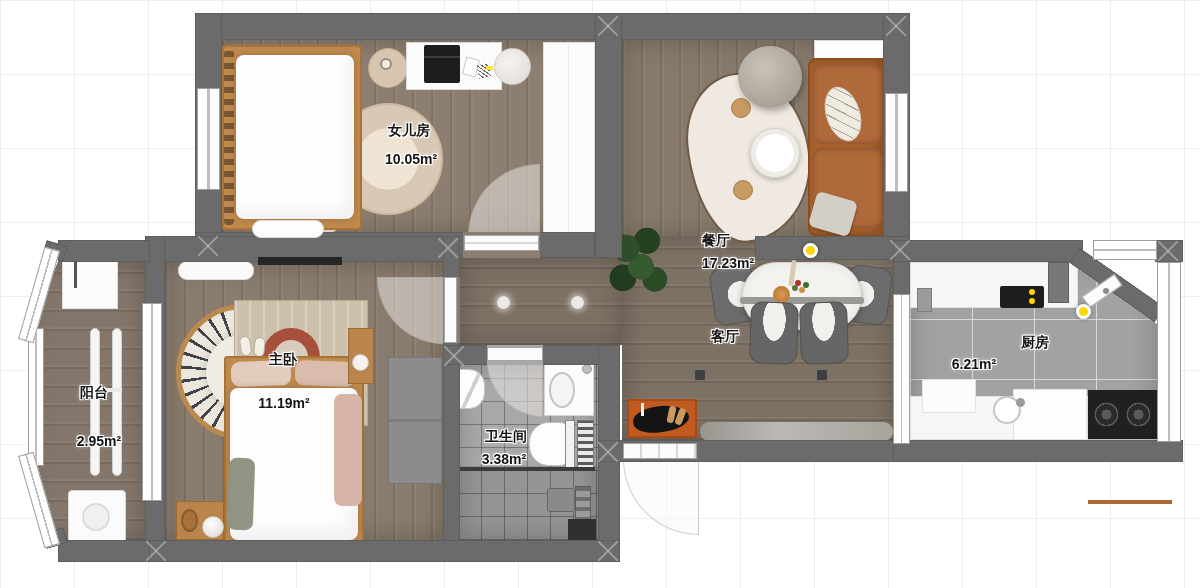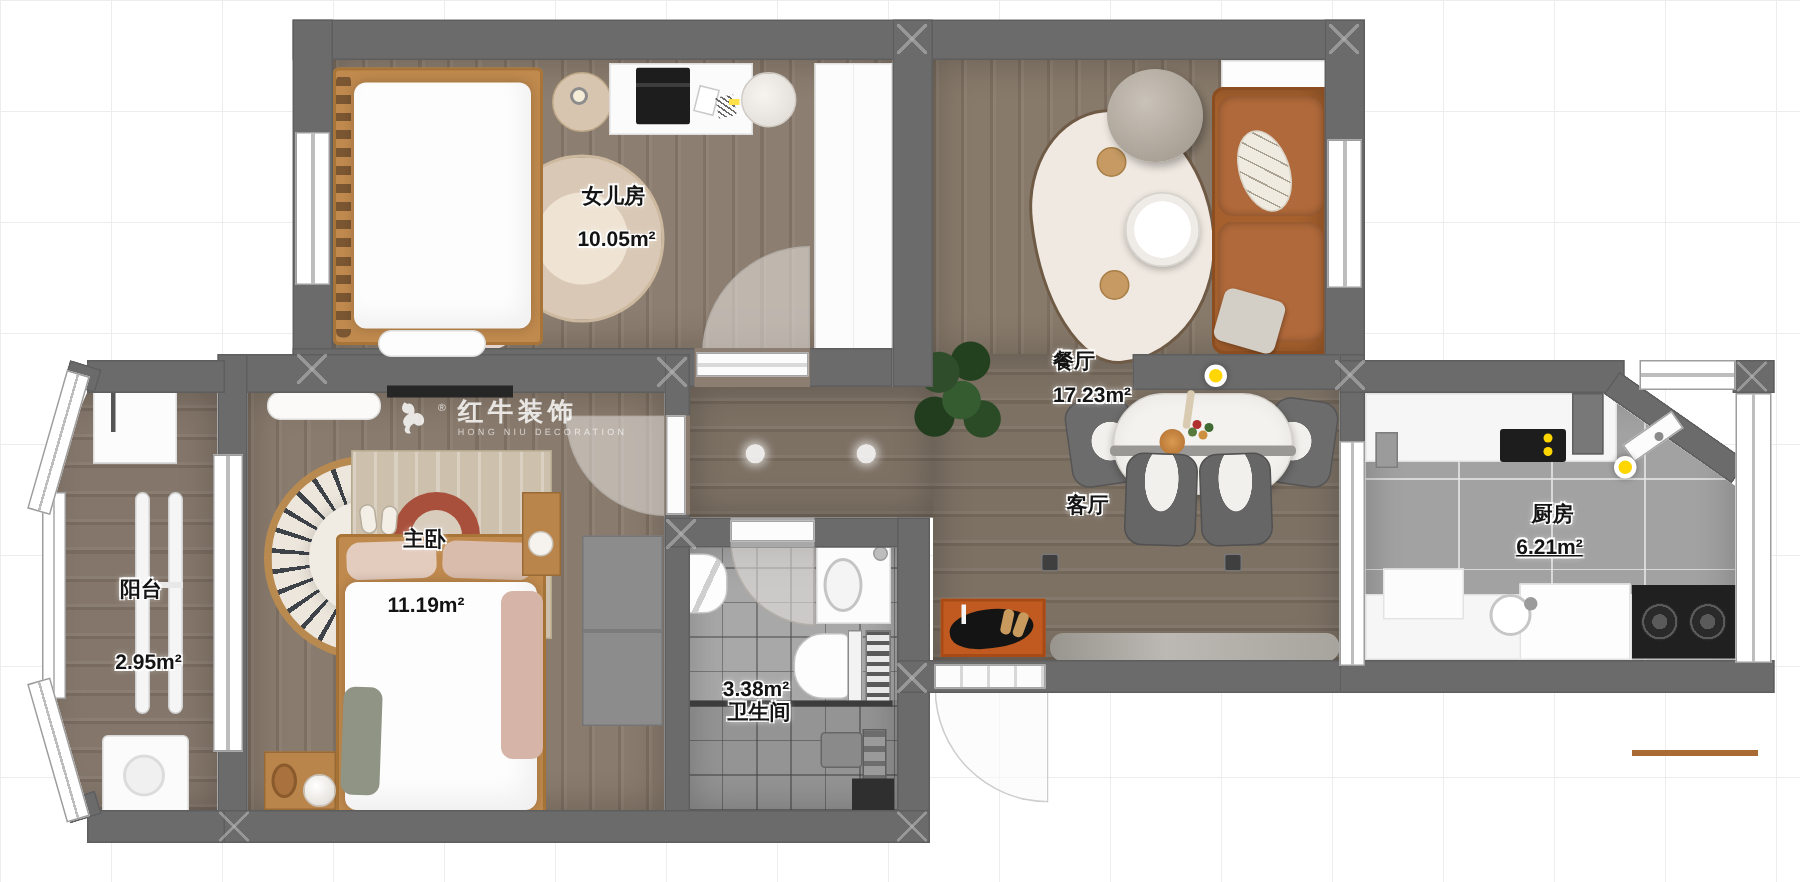--- a/index.html
+++ b/index.html
@@ -222,46 +222,34 @@
   <div class="ab leaf" style="left:1095px;top:271px;width:14px;height:40px;transform:rotate(55deg);"></div>
   <div class="ab" style="left:1103px;top:288px;width:6px;height:6px;border-radius:50%;background:#8a8a8a;z-index:56;"></div>
 
   <div class="ab over" style="left:252px;top:220px;width:72px;height:18px;background:#fdfdfd;border:1px solid #ddd;border-radius:9px;"></div>
 
   <div class="ab dot-light" style="left:803px;top:243px;width:15px;height:15px;"></div>
   <div class="ab dot-light" style="left:1076px;top:304px;width:15px;height:15px;"></div>
 
   <div class="ab" style="left:1088px;top:500px;width:84px;height:4px;background:#a96a33;z-index:8;"></div>
 
-  <div id="watermark" class="ab" style="left:262px;top:266px;">
-    <span style="display:inline-block;width:26px;height:26px;">
-      <svg viewBox="0 0 24 24" width="26" height="26" aria-hidden="true">
-        <path d="M7 2 C4 6 6 9 10 9 C6 11 5 15 8 17 C6 19 8 22 11 21 C9 18 11 16 13 15 C16 18 20 16 19 12 C18 9 15 8 13 9 C14 6 12 2 9 3 Z" fill="rgba(255,255,255,.82)"></path>
-      </svg>
-    </span>
-    <span class="wm-reg">®</span>
-    <span class="wm-txt">
-      <span class="wm-title">红牛装饰</span>
-      <span class="wm-sub">HONG NIU DECORATION</span>
-    </span>
-  </div>
 
   <div class="room-label" style="left:409px;top:131px;">女儿房</div>
   <div class="room-area" style="left:411px;top:159px;">10.05m²</div>
 
   <div class="room-label" style="left:716px;top:241px;">餐厅</div>
   <div class="room-area" style="left:728px;top:263px;">17.23m²</div>
 
   <div class="room-label" style="left:725px;top:337px;">客厅</div>
 
   <div class="room-label" style="left:94px;top:393px;">阳台</div>
   <div class="room-area" style="left:99px;top:441px;">2.95m²</div>
 
   <div class="room-label" style="left:283px;top:360px;">主卧</div>
   <div class="room-area" style="left:284px;top:403px;">11.19m²</div>
 
-  <div class="room-label" style="left:506px;top:437px;margin-top:38px;">卫生间</div>
+  <div class="room-label" style="left:506px;top:437px;">卫生间</div>
   <div class="room-area" style="left:504px;top:459px;">3.38m²</div>
 
   <div class="room-label" style="left:1035px;top:343px;">厨房</div>
-  <div class="room-area" style="left:1033px;top:364px;text-decoration:underline;">6.21m²</div>
+  <div class="room-area" style="left:974px;top:364px;">6.21m²</div>
 
 </div>
 
 </body></html>

